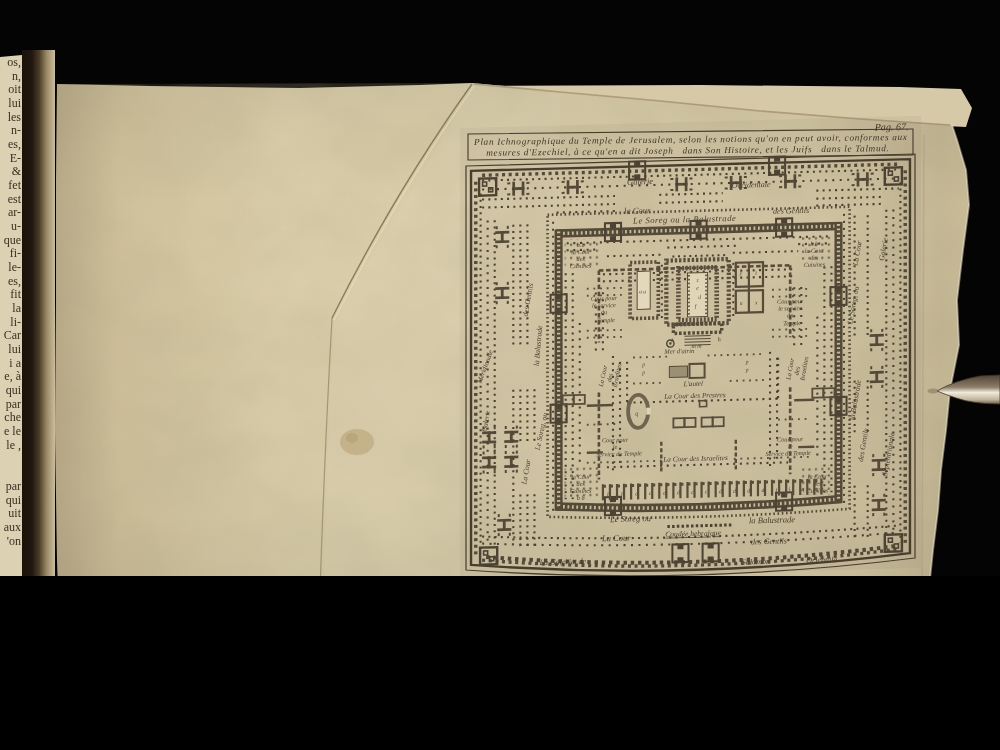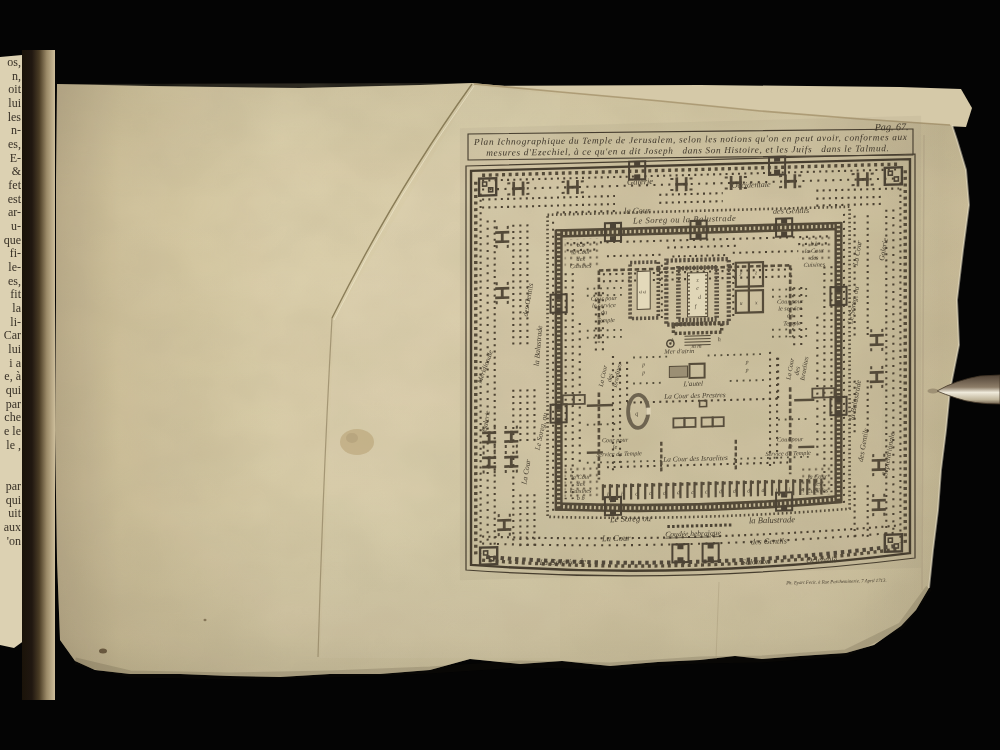--- a/index.html
+++ b/index.html
@@ -1,16 +1,16 @@
 <!DOCTYPE html>
 <html><head>
 <meta charset="utf-8">
 <style>
 html,body{margin:0;padding:0;background:#000;}
-#stage{position:relative;width:1000px;height:750px;overflow:hidden;background:#020202;}
+#stage{position:relative;width:1000px;height:576px;overflow:hidden;background:#020202;}
 svg{display:block;}
 text{font-family:"Liberation Serif", serif;}
 </style>
 </head>
 <body>
 <div id="stage">
 <svg width="1000" height="750" viewBox="0 0 1000 750">
 <defs>
   <filter id="mottle" x="0" y="0" width="100%" height="100%">
     <feTurbulence type="fractalNoise" baseFrequency="0.012 0.016" numOctaves="3" seed="7" result="n"></feTurbulence>

